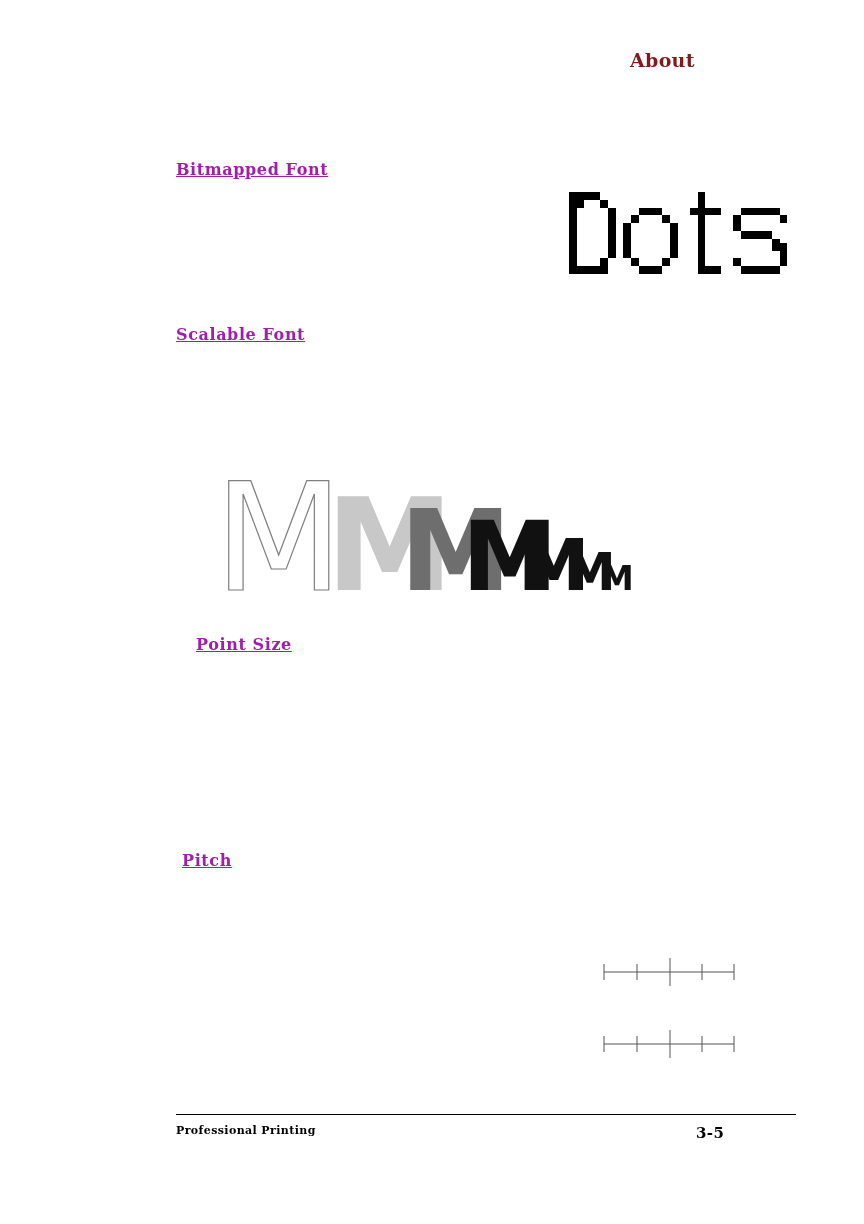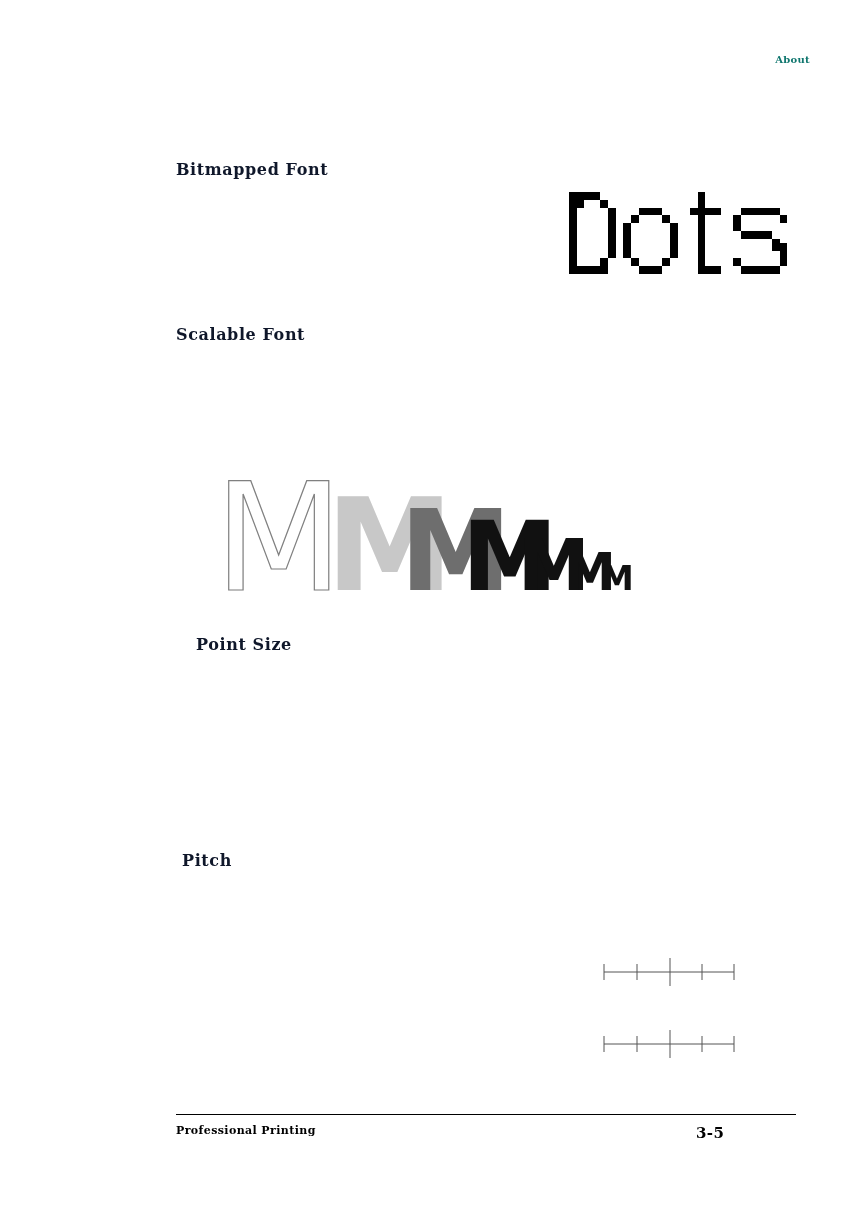--- a/index.html
+++ b/index.html
@@ -24,37 +24,37 @@
   }
 
   
   .running-head {
     position: absolute;
     left: 630px;
     top: 48px;
     width: 180px;
     font-family: "DejaVu Serif", serif;
     font-weight: bold;
-    font-size: 10px;
+    font-size: 19px;
     line-height: 24px;
     letter-spacing: 0.3px;
-    color: #0f766e;
-    text-align: right;
+    color: #7f1d1d;
   }
 
   
   .heading {
     position: absolute;
     left: 176px;
     font-family: "DejaVu Serif", serif;
     font-weight: bold;
     font-size: 16px;
     letter-spacing: 0.6px;
-    color: #0f172a;
+    color: #a21caf;
     white-space: nowrap;
+    text-decoration: underline;
   }
   #heading-bitmapped { top: 160px; }
   #heading-scalable  { top: 325px; }
   #heading-pointsize { top: 635px; margin-left: 20px; }
   #heading-pitch     { top: 851px; margin-left: 6px; }
 
   
   .bitmap-art {
     position: absolute;
     left: 566px;

